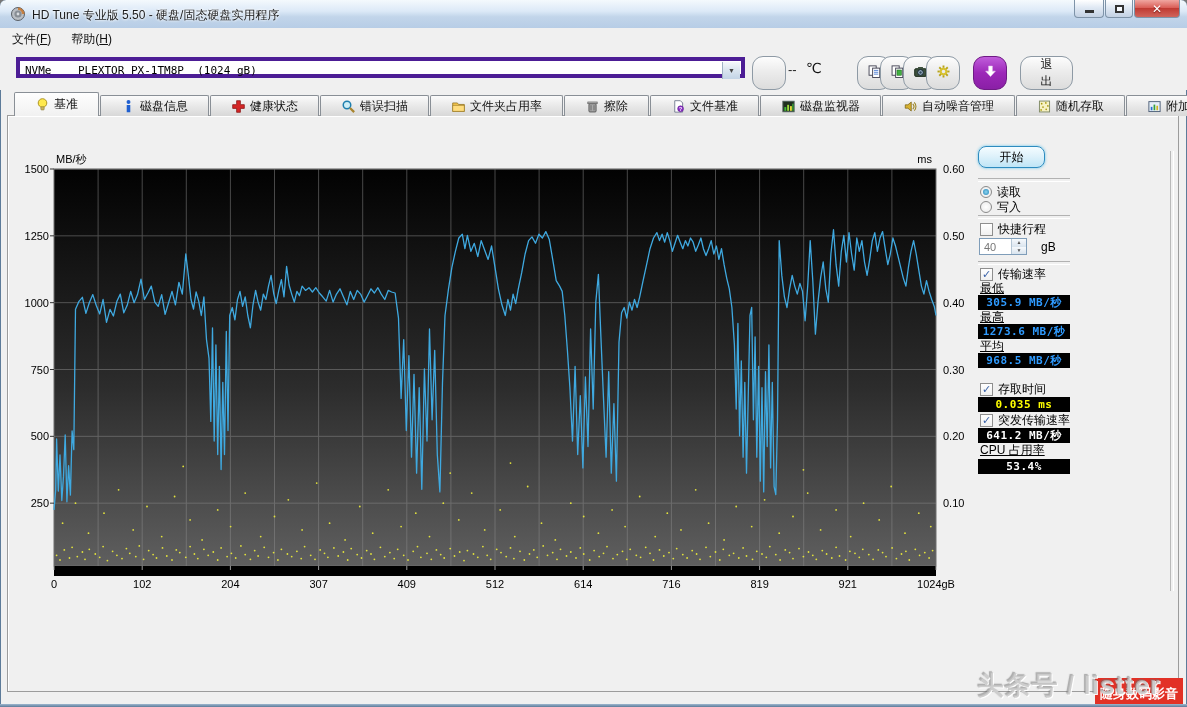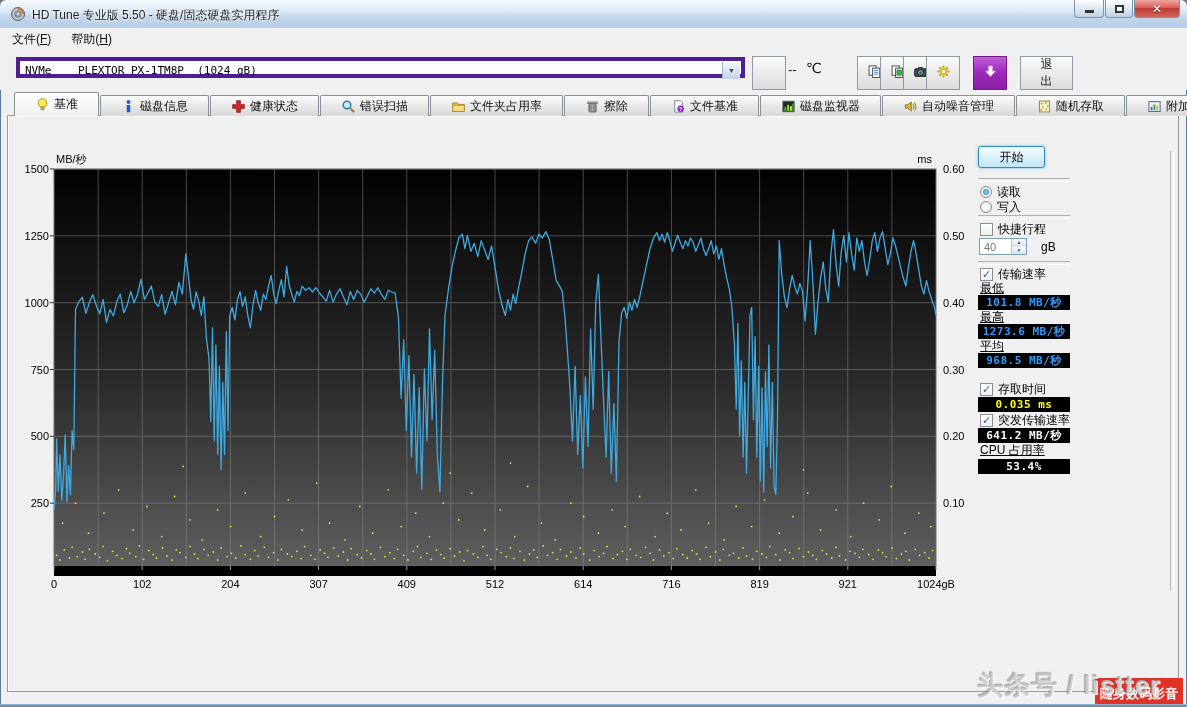--- a/index.html
+++ b/index.html
@@ -27,21 +27,21 @@
   .menu-item{font-size:12px;color:#111;padding:3px 8px;margin-left:4px;}
   
   .toolbar{position:absolute;left:0;top:50px;width:100%;height:40px;background:#f0f0f0;}
   .combo{position:absolute;left:16px;top:7px;width:729px;height:21px;background:#fff;
     border:4px solid #4c1d95;box-sizing:border-box;}
   .combo-text{position:absolute;left:5px;top:3px;font:11px "DejaVu Sans Mono",monospace;
     color:#000;white-space:pre;}
   .combo-btn{position:absolute;right:1px;top:1px;width:17px;height:17px;
     background:linear-gradient(#f5f8fb,#dce6f0 45%,#c3d4e6);border-left:1px solid #9fb2c4;
     display:flex;align-items:center;justify-content:center;font-size:7px;color:#444;}
-  .tbtn{position:absolute;box-sizing:border-box;border:1px solid #8e9aa5;border-radius:0;
+  .tbtn{position:absolute;box-sizing:border-box;border:1px solid #8e9aa5;border-radius:11px;
     background:linear-gradient(#fdfdfd,#ececec 45%,#dcdcdc);display:flex;align-items:center;
     justify-content:center;font-size:12px;color:#111;padding:16px;}
   .thermo{left:752px;top:6px;width:30px;height:24px;}
   .temp-val{position:absolute;left:788px;top:12px;font-size:13px;color:#222;}
   .temp-unit{position:absolute;left:806px;top:10px;font-size:14px;color:#111;}
   .iconbtn{width:24px;height:24px;top:6px;}
   .updbtn{background:linear-gradient(#c05ddb,#9c27b8 50%,#8a1fa6);border-color:#6e1b84;}
   .exit{left:1020px;top:6px;width:53px;height:24px;}
   
   .tabbar{position:absolute;left:14px;top:92px;height:24px;display:flex;align-items:flex-end;z-index:3;}
@@ -51,21 +51,21 @@
   .tab .ticon{margin-right:4px;display:inline-flex;}
   .tab.active{height:24px;background:linear-gradient(#fefefe,#f1f1f1);position:relative;z-index:4;}
   .tabpage{position:absolute;left:7px;top:115px;width:1172px;height:577px;background:#f0f0f0;
     border:1px solid #9c9c9c;box-shadow:1px 1px 0 #fff inset;box-sizing:border-box;}
   #chart{position:absolute;left:7px;top:31px;}
   .vgroove{position:absolute;left:1162px;top:35px;width:2px;height:440px;
     border-left:1px solid #b9b9b9;border-right:1px solid #fff;}
   
   .panel{position:absolute;left:970px;top:27px;width:100px;height:350px;font-size:12px;color:#000;}
   .panel > div, .panel > button{position:absolute;left:0;}
-  .start-btn{left:8px;top:3px;width:67px;height:22px;border:1px solid #2d8bbf;border-radius:3px;
+  .start-btn{left:8px;top:3px;width:67px;height:22px;border:1px solid #2d8bbf;border-radius:8px;
     background:linear-gradient(#f4fcff,#dff2fb 45%,#bfe5f6);font-size:12px;color:#000;
     box-shadow:0 0 3px rgba(80,190,235,.9);}
   .sep{width:92px;height:2px;border-top:1px solid #b2b2b2;border-bottom:1px solid #fff;}
   .row{display:flex;align-items:center;height:14px;white-space:nowrap;}
   .radio{width:12px;height:12px;border-radius:50%;border:1px solid #8a8a8a;background:radial-gradient(#fff,#e8e8e8);
     box-sizing:border-box;margin-right:5px;position:relative;flex:none;}
   .radio.on:after{content:"";position:absolute;left:2px;top:2px;width:6px;height:6px;border-radius:50%;
     background:radial-gradient(#8ed6f0,#1d7fb5);}
   .cb{width:13px;height:13px;border:1px solid #8e8e8e;background:linear-gradient(#fff,#f0f0f0);
     box-sizing:border-box;margin-right:5px;flex:none;font-size:11px;font-weight:bold;color:#3a62a8;
@@ -674,21 +674,21 @@
             </span>
         </div>
         <span class="spin-unit">gB</span>
       </div>
       <div class="sep" style="top:118px"></div>
       <div class="row" style="top:124px;left:2px">
         <span class="cb">✓</span>
         <span>传输速率</span>
       </div>
       <div class="stat-label" style="top:139px;left:2px">最低</div>
-      <div class="valbox blue" style="top:152px">101.8 MB/秒</div>
+      <div class="valbox blue" style="top:152px">305.9 MB/秒</div>
       <div class="stat-label" style="top:168px;left:2px">最高</div>
       <div class="valbox blue" style="top:181px">1273.6 MB/秒</div>
       <div class="stat-label" style="top:197px;left:2px">平均</div>
       <div class="valbox blue" style="top:210px">968.5 MB/秒</div>
       <div class="row" style="top:239px;left:2px">
         <span class="cb">✓</span>
         <span>存取时间</span>
       </div>
       <div class="valbox yellow" style="top:254px">0.035 ms</div>
       <div class="row" style="top:270px;left:2px">

